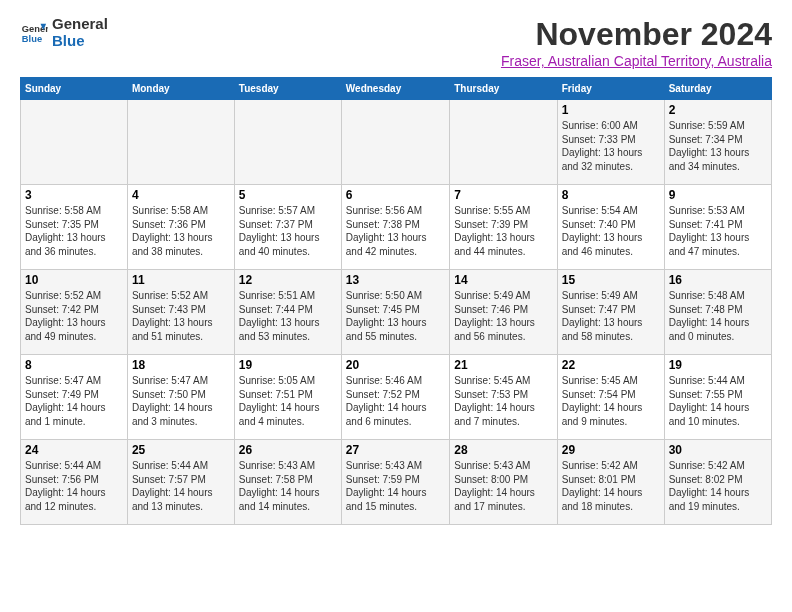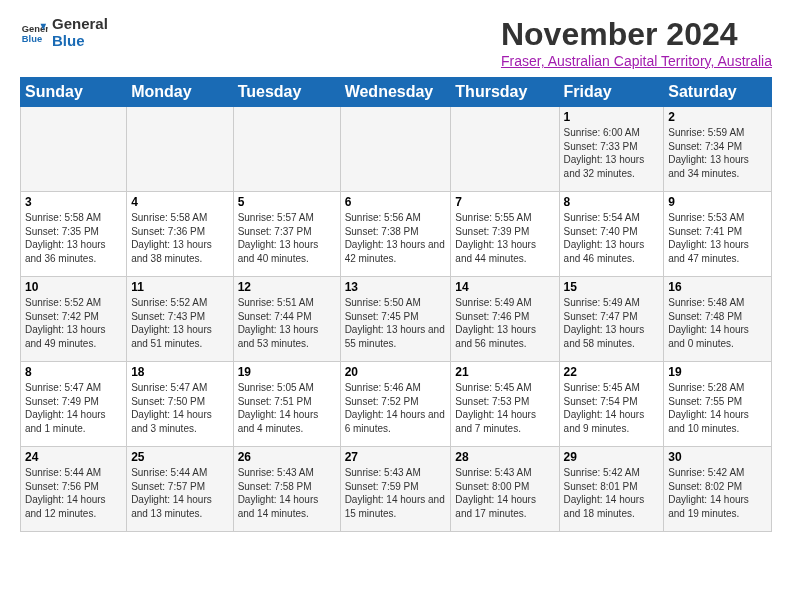--- a/index.html
+++ b/index.html
@@ -27,21 +27,21 @@
       color: #333;
       line-height: 1.1;
     }
     .logo-text span { color: #1a6bb5; }
     .logo-icon {
       width: 28px;
       height: 28px;
       margin-right: 4px;
     }
     .title-area {
-      text-align: left;
+      text-align: right;
     }
     .main-title {
       font-size: 32px;
       font-weight: bold;
       color: #333;
     }
     .subtitle {
       font-size: 14px;
       color: #a21caf;
       text-decoration: underline;
@@ -49,21 +49,21 @@
     table {
       width: 100%;
       border-collapse: collapse;
       font-size: 10.5px;
     }
     thead tr th {
       background-color: #1a6bb5;
       color: #fff;
       padding: 5px 4px;
       text-align: left;
-      font-size: 16px;
+      font-size: 10px;
       font-weight: bold;
       border: 1px solid #1a6bb5;
     }
     tbody tr td {
       border: 1px solid #ccc;
       padding: 3px 4px;
       vertical-align: top;
       width: 113px;
       min-height: 80px;
       height: 85px;
@@ -263,21 +263,21 @@
 Daylight: 14 hours and 7 minutes.</div>
         </td>
         <td>
           <span class="day-num">22</span>
           <div class="day-info">Sunrise: 5:45 AM
 Sunset: 7:54 PM
 Daylight: 14 hours and 9 minutes.</div>
         </td>
         <td>
           <span class="day-num">19</span>
-          <div class="day-info">Sunrise: 5:28 AM
+          <div class="day-info">Sunrise: 5:44 AM
 Sunset: 7:55 PM
 Daylight: 14 hours and 10 minutes.</div>
         </td>
       </tr>
       <tr>
         <td>
           <span class="day-num">24</span>
           <div class="day-info">Sunrise: 5:44 AM
 Sunset: 7:56 PM
 Daylight: 14 hours and 12 minutes.</div>

